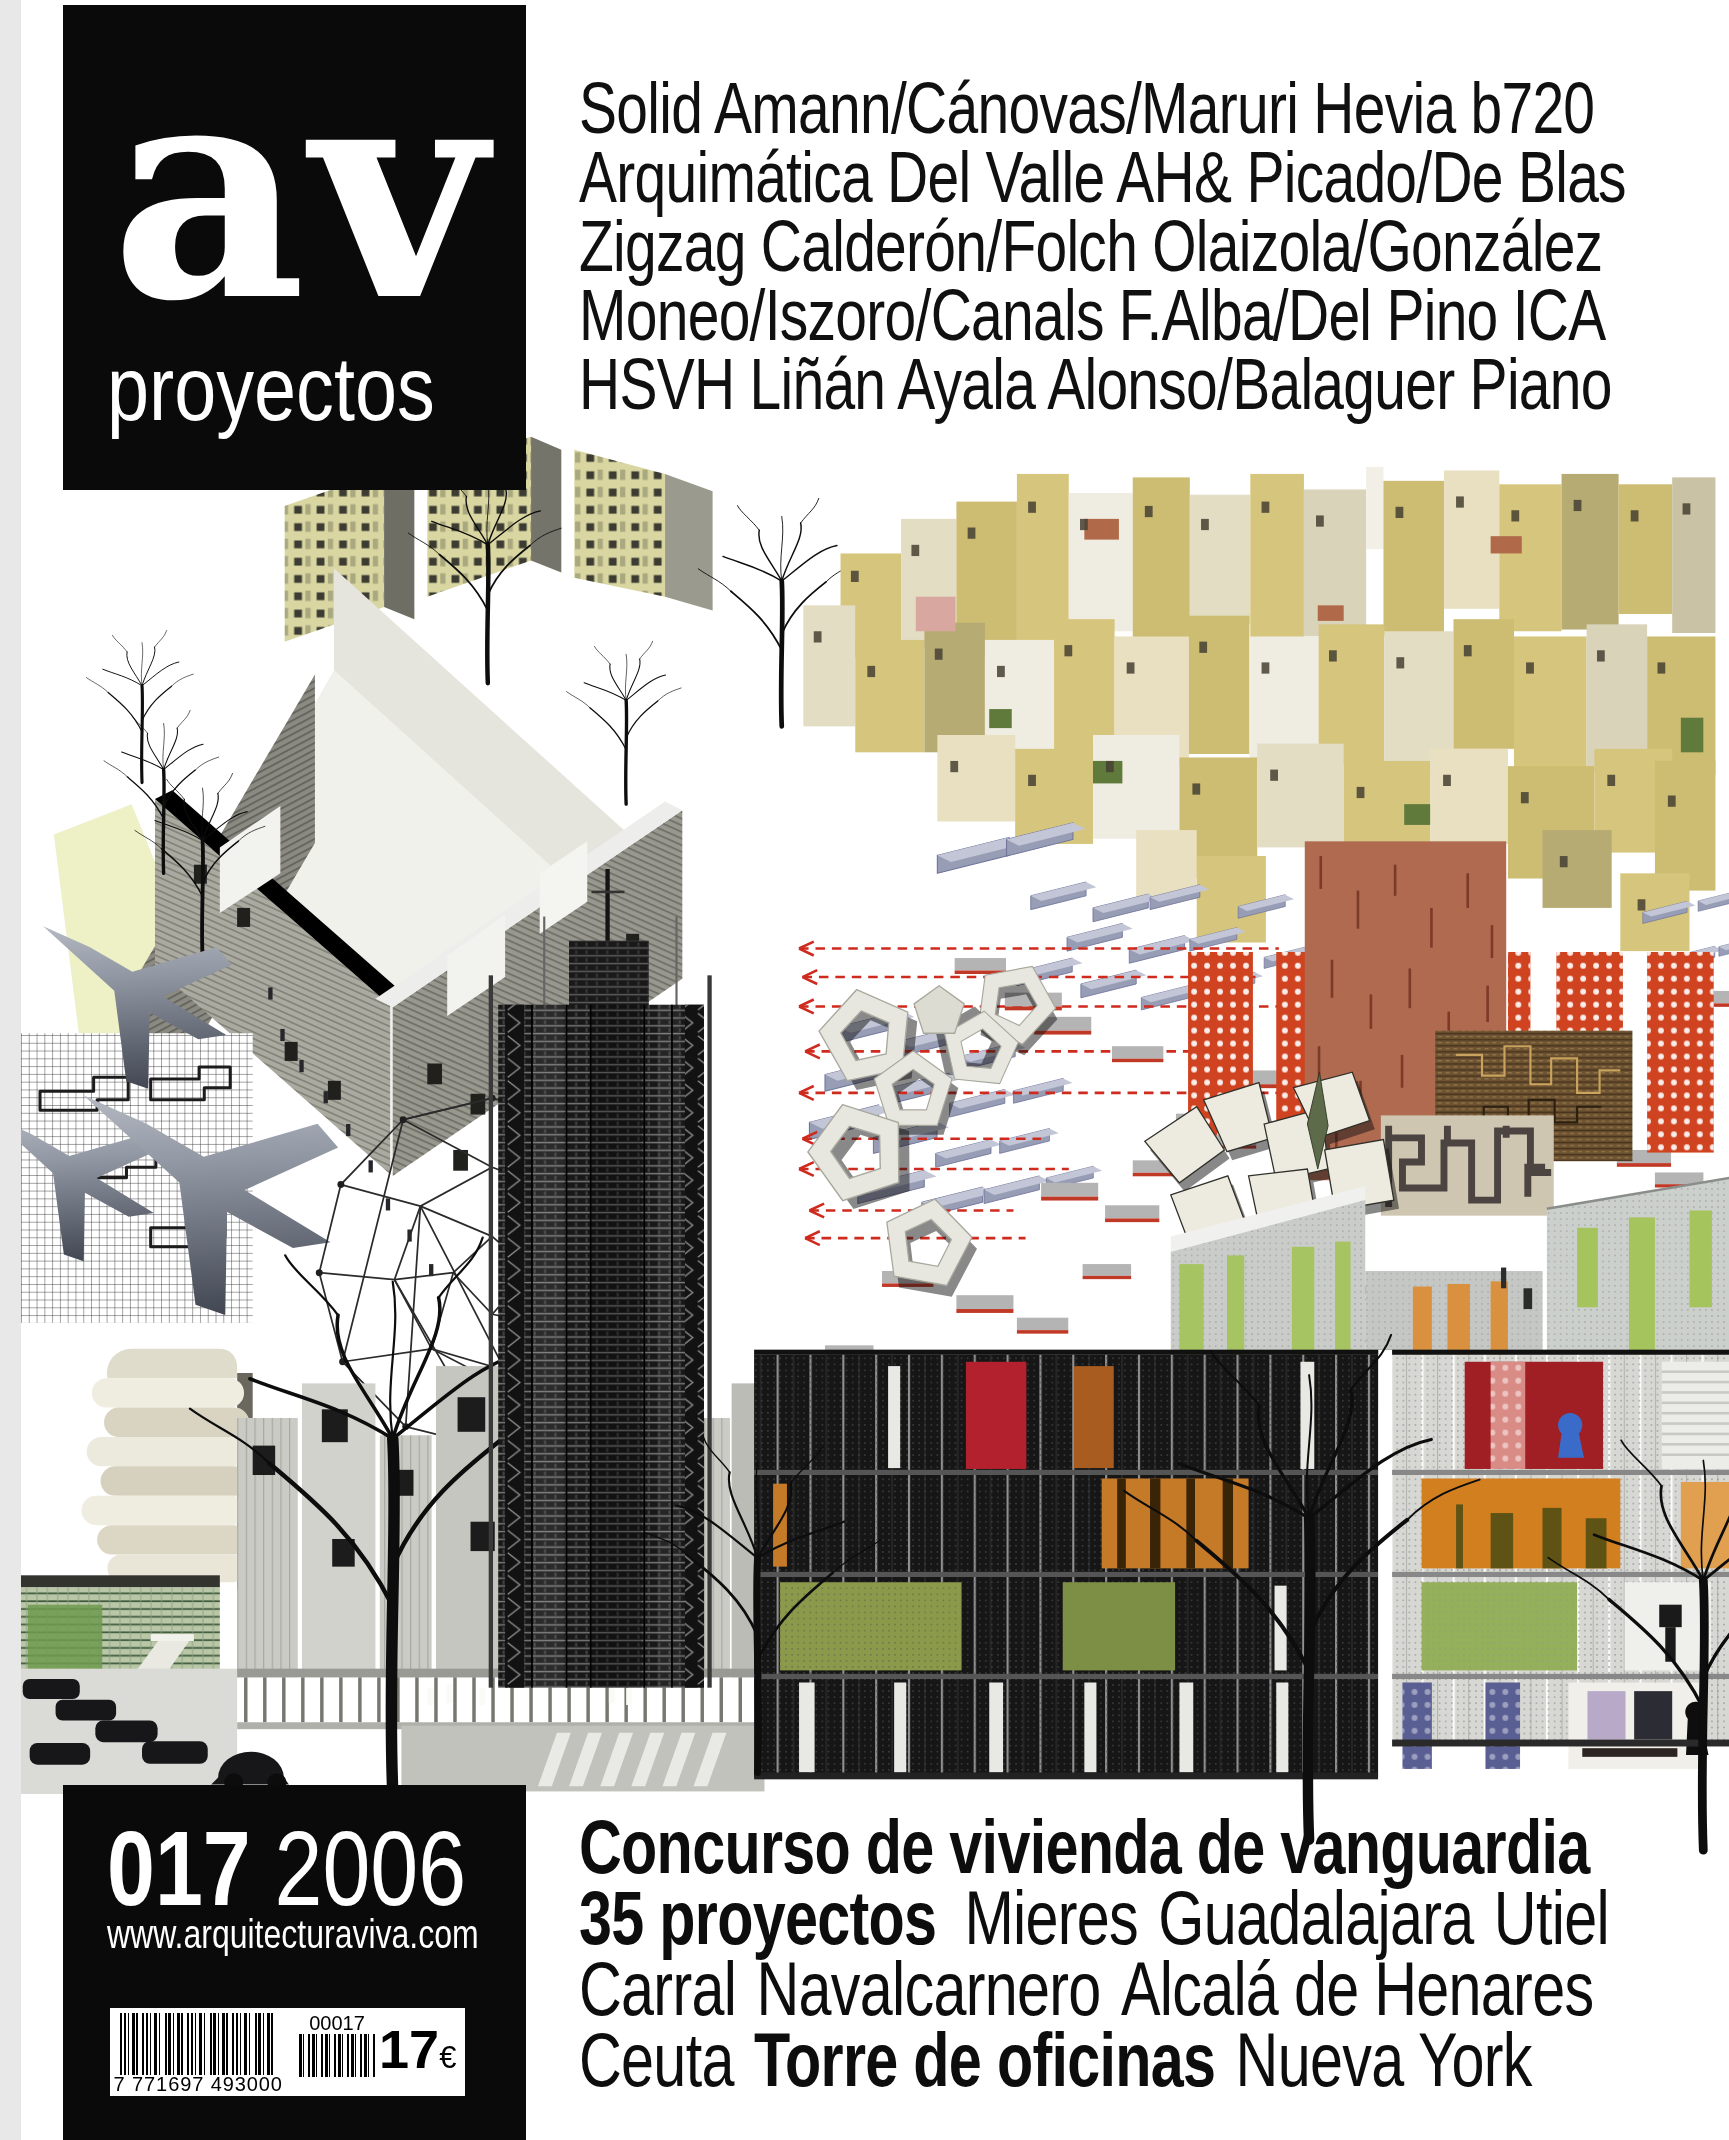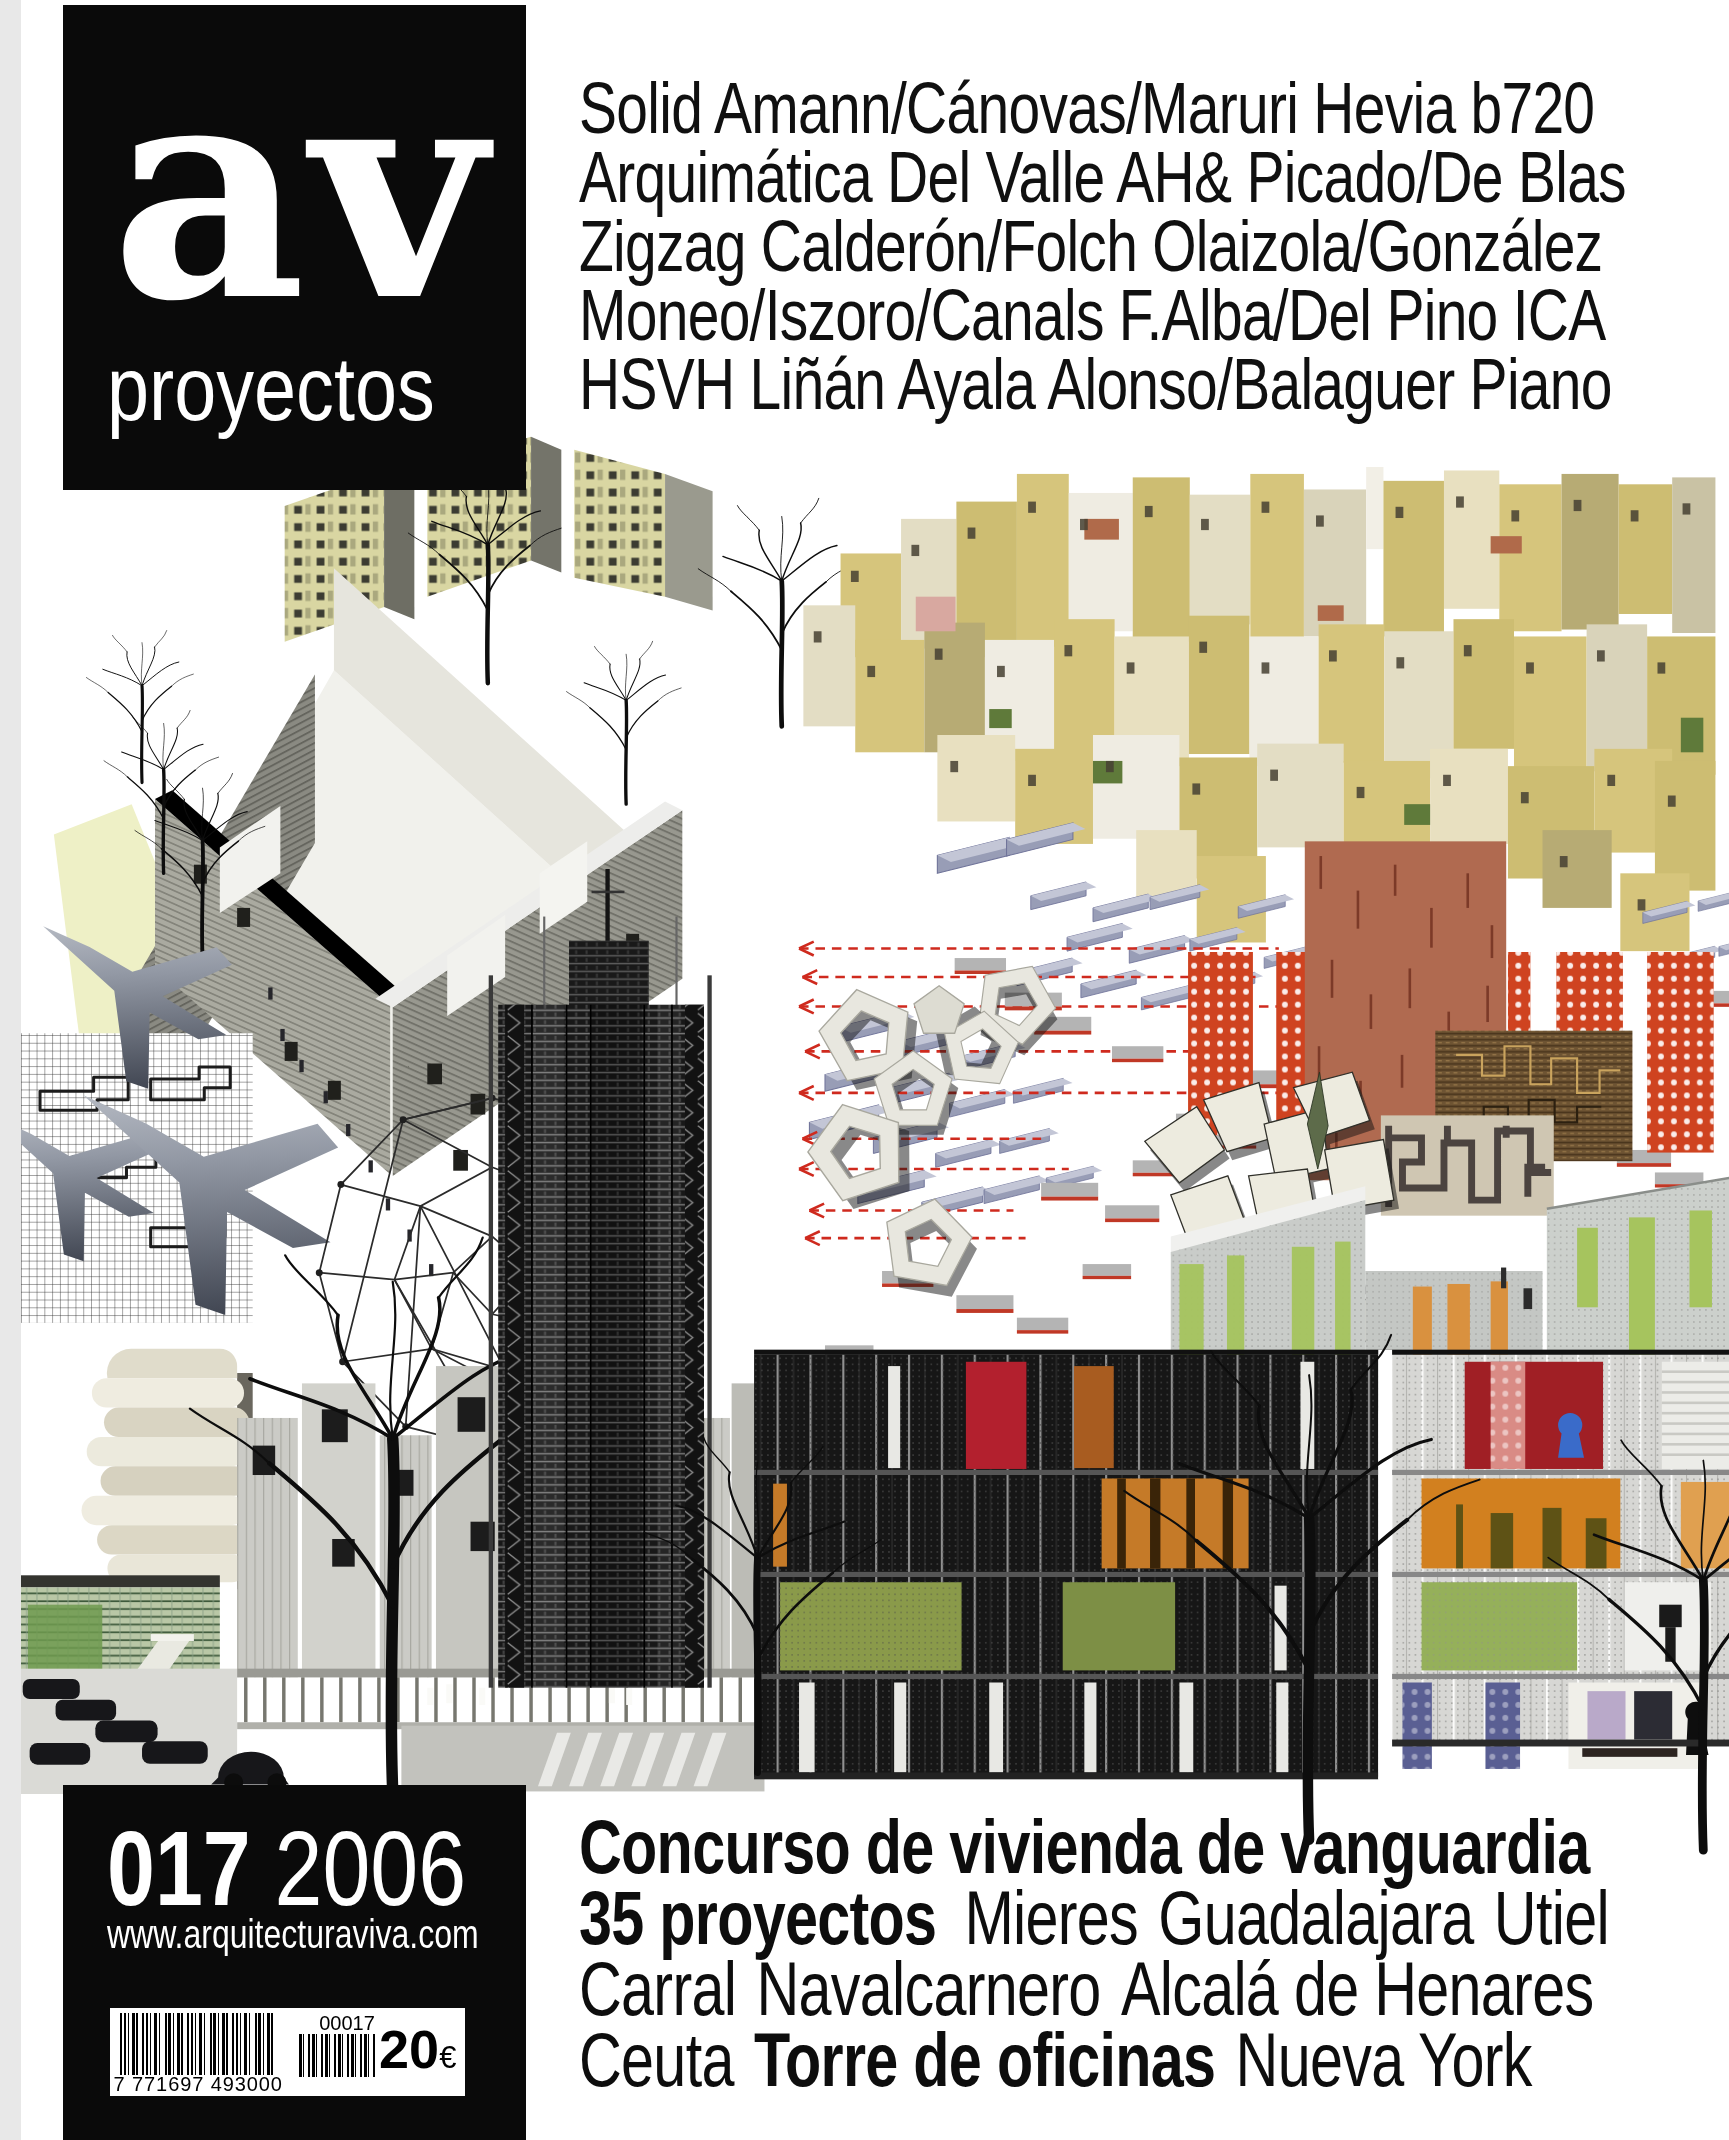--- a/index.html
+++ b/index.html
@@ -25,21 +25,21 @@
   .issue-line b{font-weight:700;}
   .issue-web{position:absolute;left:86px;top:1914px;z-index:3;color:#fff;font-size:40px;
              line-height:1;white-space:nowrap;transform:scaleX(.80);transform-origin:0 0;}
   
   .barcode{position:absolute;left:89px;top:2008px;width:355px;height:88px;background:#fff;z-index:3;}
   .bc-main{position:absolute;left:10.4px;top:5.2px;width:154px;height:62px;
      background:repeating-linear-gradient(90deg,#000 0 1.7px,#fff 1.7px 3.5px,#000 3.5px 6px,#fff 6px 7.8px,
        #000 7.8px 8.6px,#fff 8.6px 12px,#000 12px 14.7px,#fff 14.7px 16.4px,#000 16.4px 18px,#fff 18px 22.5px);}
   .bc-digits{position:absolute;left:1.7px;top:66px;width:173px;text-align:center;color:#000;
              font-size:20px;line-height:1;letter-spacing:0.9px;}
-  .bc-addon-label{position:absolute;left:197px;top:3.5px;width:80px;text-align:center;color:#000;font-size:20px;}
+  .bc-addon-label{position:absolute;left:187px;top:3.5px;width:80px;text-align:center;color:#000;font-size:20px;}
   .bc-addon{position:absolute;left:189px;top:26px;width:76px;height:43px;
      background:repeating-linear-gradient(90deg,#000 0 2.6px,#fff 2.6px 4.3px,#000 4.3px 5.2px,#fff 5.2px 8.6px,
        #000 8.6px 11.2px,#fff 11.2px 13px);}
   .bc-price{position:absolute;right:8.6px;top:14px;color:#000;font-weight:700;font-size:54px;line-height:1;}
   .bc-cur{font-weight:400;font-size:31px;}
   
   .features{position:absolute;left:558px;top:1811px;z-index:2;color:#0d0d0d;font-size:76px;
             line-height:71px;letter-spacing:-0.9px;white-space:nowrap;
             transform:scaleX(.78);transform-origin:0 0;}
   .features .b{font-weight:700;}
@@ -766,21 +766,21 @@
   <div class="issue-line">
     <b>017</b><span> </span><span>2006</span>
   </div>
   <div class="issue-web">www.arquitecturaviva.com</div>
 
   <div class="barcode">
     <div class="bc-main"></div>
     <div class="bc-digits">7 771697 493000</div>
     <div class="bc-addon-label">00017</div>
     <div class="bc-addon"></div>
-    <div class="bc-price"><span>20</span><span class="bc-cur">€</span></div>
+    <div class="bc-price"><span>17</span><span class="bc-cur">€</span></div>
   </div>
 
   <div class="features">
     <div class="b">Concurso de vivienda de vanguardia</div>
     <div>
       <span class="b gap">35 proyectos</span><span class="gap-s">Mieres</span><span class="gap-s">Guadalajara</span><span>Utiel</span>
     </div>
     <div>
       <span class="gap-s">Carral</span><span class="gap-s">Navalcarnero</span><span>Alcalá de Henares</span>
     </div>

